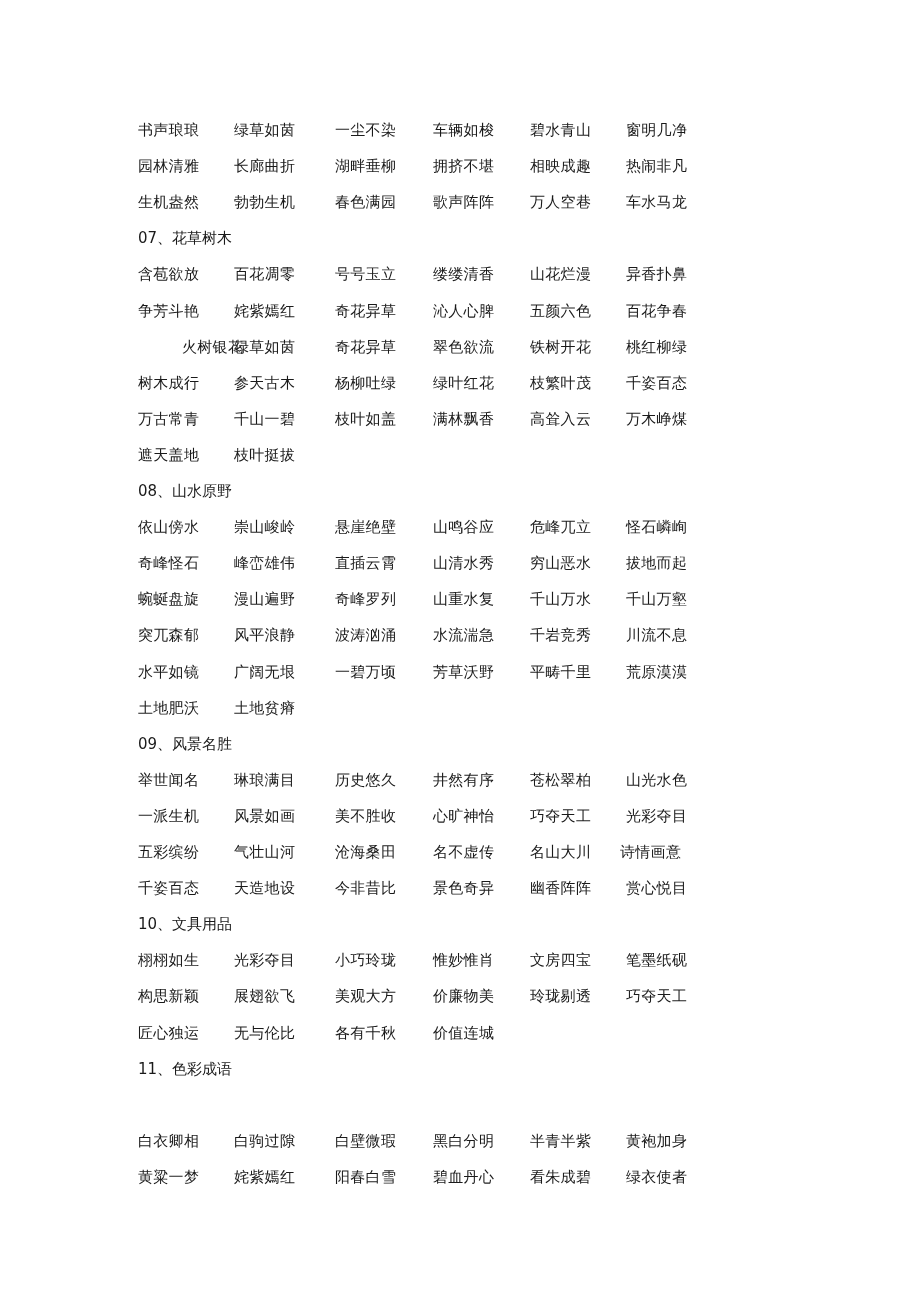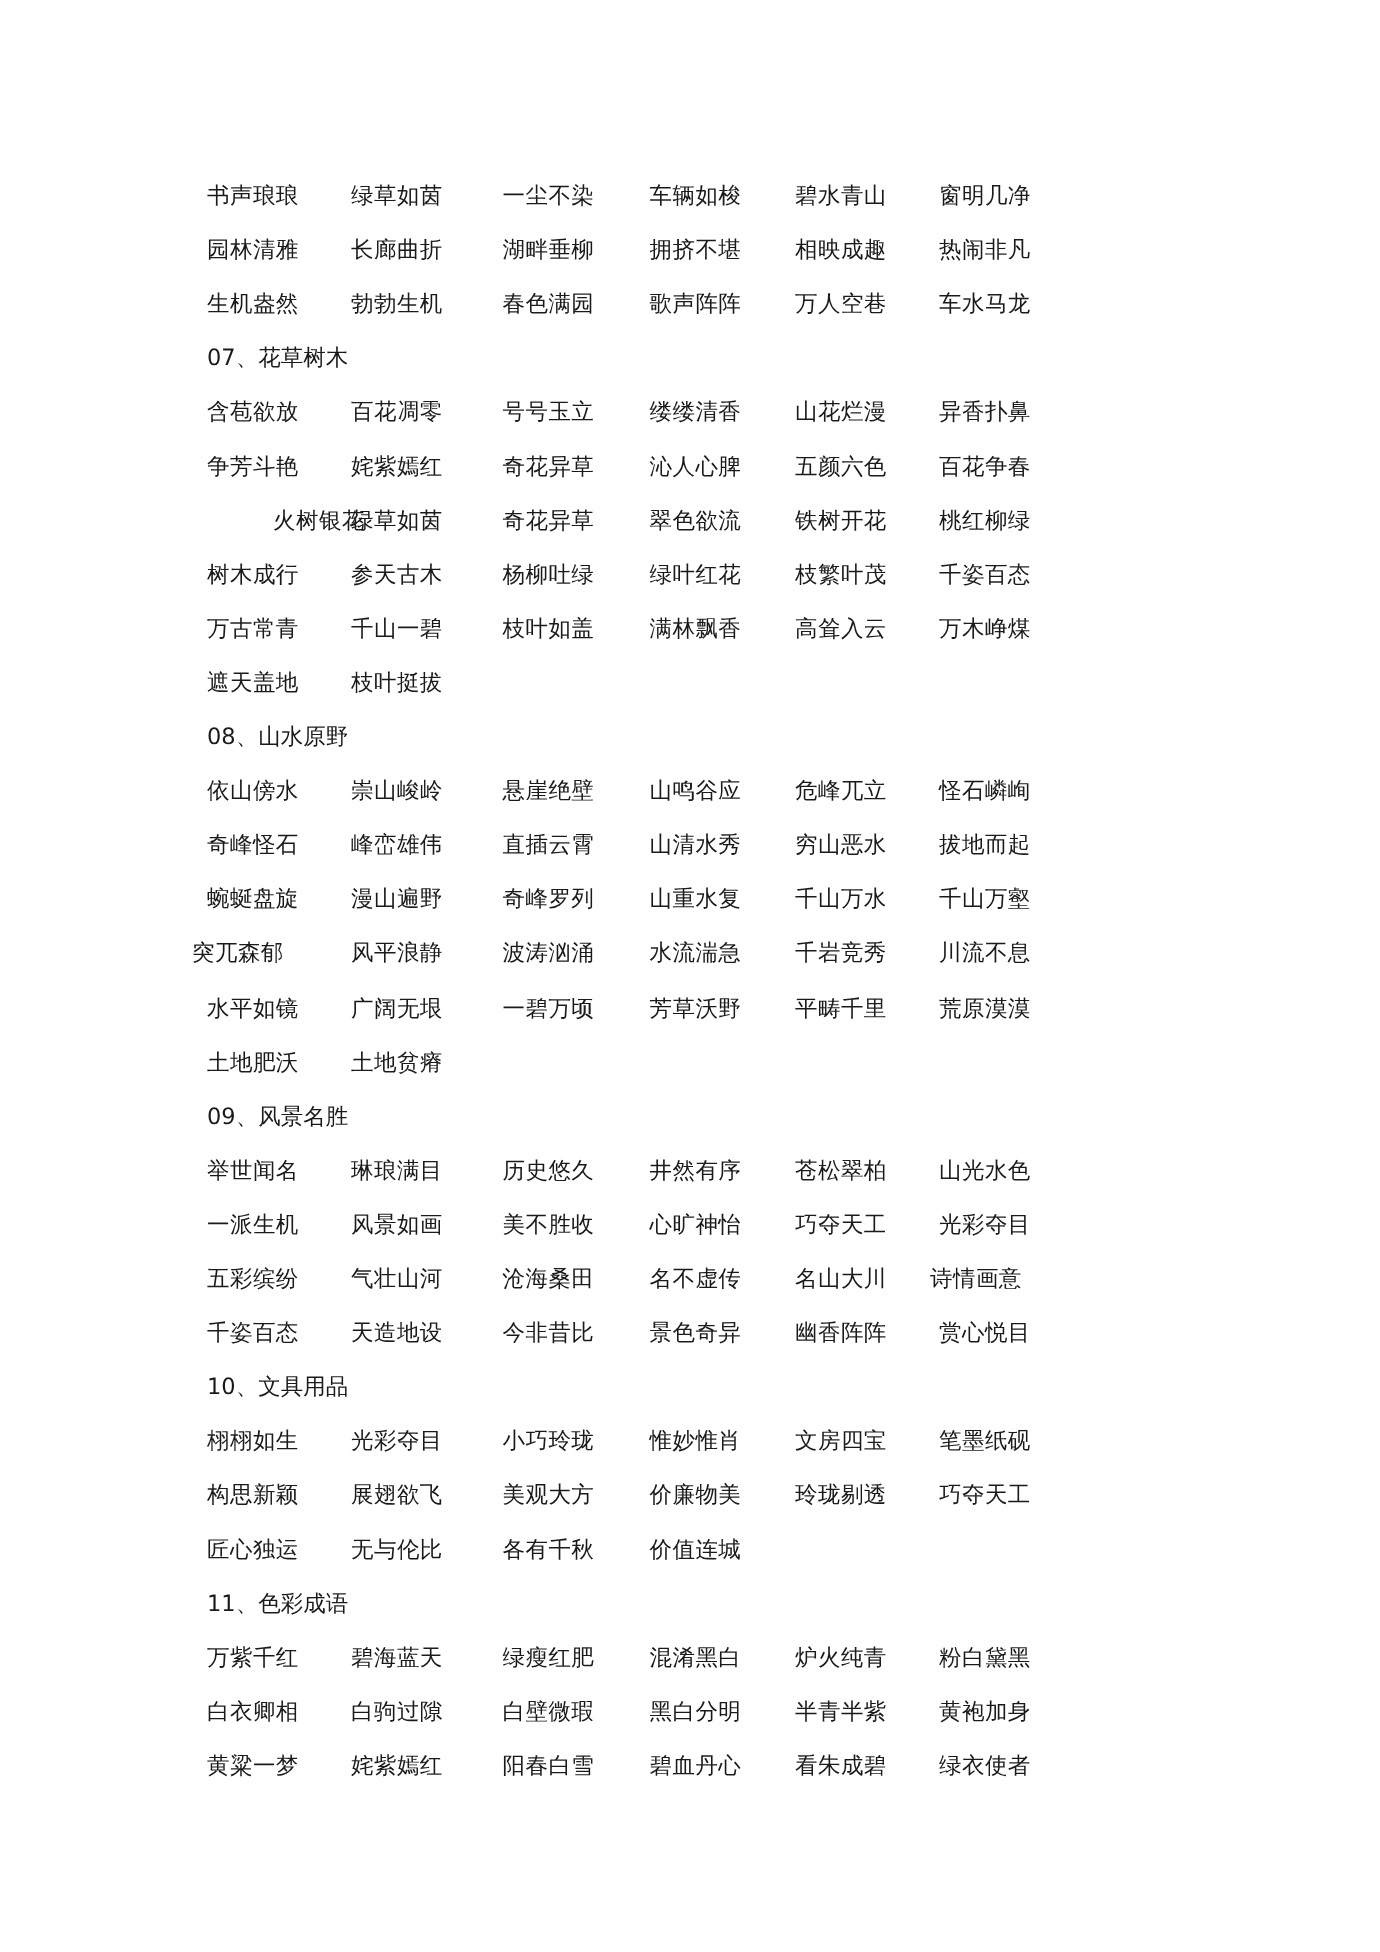--- a/index.html
+++ b/index.html
@@ -102,21 +102,21 @@
     </div>
     <div class="row" style="top: 589.3px;">
       <span class="cell" style="left: 138px;">蜿蜒盘旋</span>
       <span class="cell" style="left: 234px;">漫山遍野</span>
       <span class="cell" style="left: 335px;">奇峰罗列</span>
       <span class="cell" style="left: 433px;">山重水复</span>
       <span class="cell" style="left: 530px;">千山万水</span>
       <span class="cell" style="left: 626px;">千山万壑</span>
     </div>
     <div class="row" style="top: 625.4px;">
-      <span class="cell" style="left: 128px;">突兀森郁</span>
+      <span class="cell" style="left: 138px;">突兀森郁</span>
       <span class="cell" style="left: 234px;">风平浪静</span>
       <span class="cell" style="left: 335px;">波涛汹涌</span>
       <span class="cell" style="left: 433px;">水流湍急</span>
       <span class="cell" style="left: 530px;">千岩竞秀</span>
       <span class="cell" style="left: 626px;">川流不息</span>
     </div>
     <div class="row" style="top: 661.5px;">
       <span class="cell" style="left: 138px;">水平如镜</span>
       <span class="cell" style="left: 234px;">广阔无垠</span>
       <span class="cell" style="left: 335px;">一碧万顷</span>
@@ -178,28 +178,20 @@
       <span class="cell" style="left: 530px;">玲珑剔透</span>
       <span class="cell" style="left: 626px;">巧夺天工</span>
     </div>
     <div class="row" style="top: 1022.5px;">
       <span class="cell" style="left: 138px;">匠心独运</span>
       <span class="cell" style="left: 234px;">无与伦比</span>
       <span class="cell" style="left: 335px;">各有千秋</span>
       <span class="cell" style="left: 433px;">价值连城</span>
     </div>
     <div class="heading" style="top: 1058.6px;">11、色彩成语</div>
-    <div class="row" style="top: 1094.7px;">
-      <span class="cell" style="left: 138px;">万紫千红</span>
-      <span class="cell" style="left: 234px;">碧海蓝天</span>
-      <span class="cell" style="left: 335px;">绿瘦红肥</span>
-      <span class="cell" style="left: 433px;">混淆黑白</span>
-      <span class="cell" style="left: 530px;">炉火纯青</span>
-      <span class="cell" style="left: 626px;">粉白黛黑</span>
-    </div>
     <div class="row" style="top: 1130.8px;">
       <span class="cell" style="left: 138px;">白衣卿相</span>
       <span class="cell" style="left: 234px;">白驹过隙</span>
       <span class="cell" style="left: 335px;">白壁微瑕</span>
       <span class="cell" style="left: 433px;">黑白分明</span>
       <span class="cell" style="left: 530px;">半青半紫</span>
       <span class="cell" style="left: 626px;">黄袍加身</span>
     </div>
     <div class="row" style="top: 1166.9px;">
       <span class="cell" style="left: 138px;">黄粱一梦</span>

